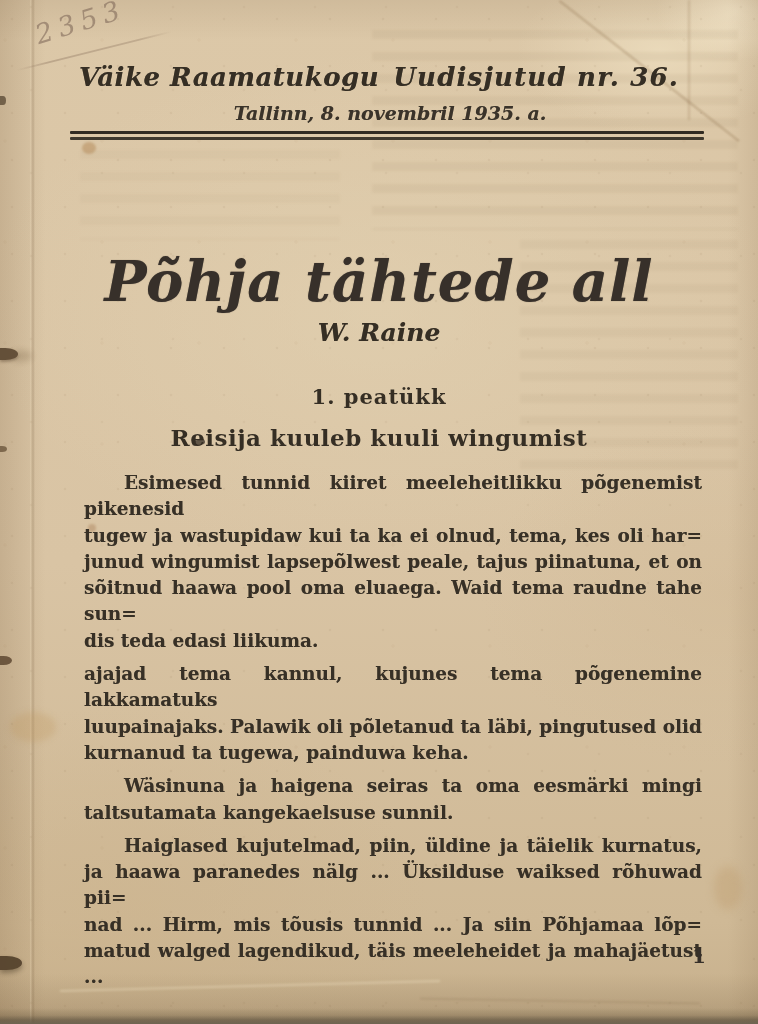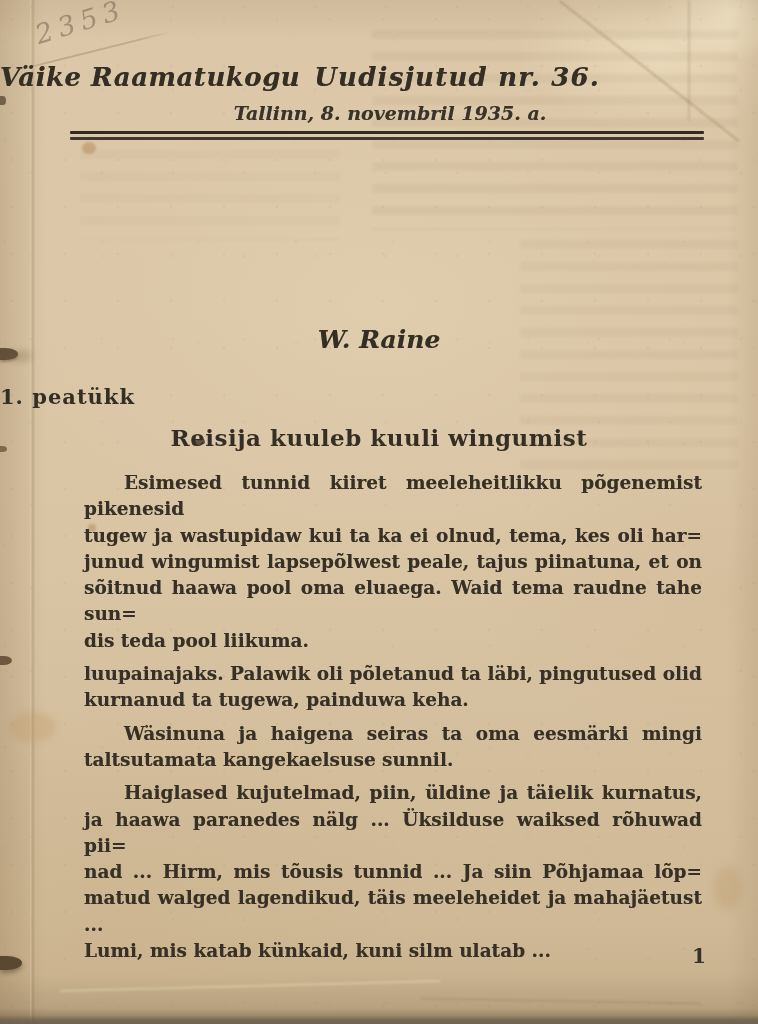--- a/index.html
+++ b/index.html
@@ -48,34 +48,34 @@
   .edge-mark{top:96px;left:0;width:6px;height:9px;background:#4e3e2b;opacity:.7;border-radius:0 50% 50% 0;z-index:2;}
   .bottom-edge{left:0;right:0;bottom:0;height:16px;z-index:5;pointer-events:none;
     background:linear-gradient(180deg, rgba(100,85,60,0) 0%, rgba(100,85,60,.25) 45%, rgba(82,72,55,.6) 75%, #6e6451 100%);}
   
   .pencil{top:6px;left:34px;z-index:2;transform:rotate(-17deg);
     font-style:italic;font-size:27px;letter-spacing:6px;color:rgba(130,108,92,.62);}
   .pencil-stroke{top:50px;left:14px;width:160px;height:2px;z-index:2;transform:rotate(-14deg);
     background:linear-gradient(90deg, transparent, rgba(130,105,85,.35) 20%, rgba(130,105,85,.3) 80%, transparent);}
   
   .content{color:#352e24;z-index:3;}
-  .masthead{top:62px;left:0;width:100%;font-style:italic;font-weight:700;font-size:26px;
+  .masthead{top:62px;left:0;width:100%;text-align:center;font-style:italic;font-weight:700;font-size:26px;
     text-shadow:0 0 .6px rgba(53,46,36,.6);}
   .masthead .series{letter-spacing:.5px;}
   .masthead .issue{margin-left:14px;letter-spacing:1.2px;}
   .imprint{top:102px;left:0;width:100%;text-align:center;font-style:italic;font-weight:700;font-size:19px;
     color:#3a332a;text-shadow:0 0 .5px rgba(58,51,42,.5);margin-left:11px;}
   .rule{top:131px;left:70px;width:634px;}
   .rule .r1{height:3px;background:#312b22;border-radius:1px;}
   .rule .r2{height:3px;background:#363026;margin-top:3px;border-radius:1px;opacity:.95;}
   .booktitle{top:248px;left:0;width:100%;text-align:center;font-style:italic;font-weight:700;font-size:56px;
     letter-spacing:1px;color:#37302a;text-shadow:0 0 1px rgba(55,48,42,.55);}
-  .author{top:325px;left:0;width:100%;text-align:center;font-style:italic;font-weight:700;font-size:25px;
+  .author{top:318px;left:0;width:100%;text-align:center;font-style:italic;font-weight:700;font-size:25px;
     text-shadow:0 0 .6px rgba(53,46,36,.5);}
-  .chapter{top:384px;left:0;width:100%;text-align:left;font-weight:700;font-size:21px;letter-spacing:1px;}
+  .chapter{top:384px;left:0;width:100%;text-align:center;font-weight:700;font-size:21px;letter-spacing:1px;}
   .section{top:424px;left:0;width:100%;text-align:center;font-weight:700;font-size:23px;letter-spacing:.5px;}
   .ink-mark{top:440px;left:192px;width:13px;height:5px;background:#4a4136;border-radius:2px;transform:rotate(-10deg);opacity:.85;z-index:3;}
   .bodytext{top:470px;left:68px;width:634px;font-weight:700;font-size:18.5px;line-height:26.3px;color:#373026;
     text-shadow:0 0 .4px rgba(55,48,38,.45);}
   .para{margin:0 0 7px 16px;}
   .line{text-align:justify;text-align-last:justify;}
   .line.first{text-indent:40px;}
   .line.last{text-align-last:left;}
   .page-num{top:944px;left:660px;width:46px;text-align:right;font-weight:700;font-size:20px;color:#37302a;}
 </style>
@@ -108,48 +108,49 @@
 
   <div class="abs content masthead">
     <span class="series">Väike Raamatukogu</span><span class="issue">Uudisjutud nr. 36.</span>
   </div>
   <div class="abs content imprint">Tallinn, 8. novembril 1935. a.</div>
   <div class="abs rule">
     <div class="r1"></div>
     <div class="r2"></div>
   </div>
 
+  <div class="abs content booktitle">Põhja tähtede all</div>
   <div class="abs content author">W. Raine</div>
 
   <div class="abs content chapter">1. peatükk</div>
   <div class="abs ink-mark"></div>
   <div class="abs content section">Reisija kuuleb kuuli wingumist</div>
 
   <div class="abs content bodytext">
     <div class="para">
       <div class="line first">Esimesed tunnid kiiret meeleheitlikku põgenemist pikenesid</div>
       <div class="line">tugew ja wastupidaw kui ta ka ei olnud, tema, kes oli har=</div>
       <div class="line">junud wingumist lapsepõlwest peale, tajus piinatuna, et on</div>
       <div class="line">sõitnud haawa pool oma eluaega. Waid tema raudne tahe sun=</div>
-      <div class="line last">dis teda pool liikuma.</div>
+      <div class="line last">dis teda edasi liikuma.</div>
     </div>
     <div class="para">
+      <div class="line">ajajad tema kannul, kujunes tema põgenemine lakkamatuks</div>
       <div class="line">luupainajaks. Palawik oli põletanud ta läbi, pingutused olid</div>
       <div class="line last">kurnanud ta tugewa, painduwa keha.</div>
     </div>
     <div class="para">
       <div class="line first">Wäsinuna ja haigena seiras ta oma eesmärki mingi</div>
       <div class="line last">taltsutamata kangekaelsuse sunnil.</div>
     </div>
     <div class="para">
       <div class="line first">Haiglased kujutelmad, piin, üldine ja täielik kurnatus,</div>
       <div class="line">ja haawa paranedes nälg ... Üksilduse waiksed rõhuwad pii=</div>
       <div class="line">nad ... Hirm, mis tõusis tunnid ... Ja siin Põhjamaa lõp=</div>
       <div class="line">matud walged lagendikud, täis meeleheidet ja mahajäetust ...</div>
-      <div class="line last">Lumi, mis katab künkaid, kuni silm ulatab ...</div>
     </div>
   </div>
 
   <div class="abs content page-num">1</div>
 
   <div class="abs grain"></div>
   <div class="abs bottom-edge"></div>
 </div>
 
 </body></html>

